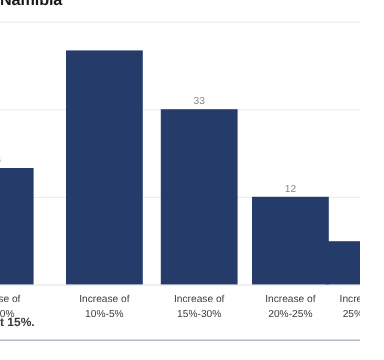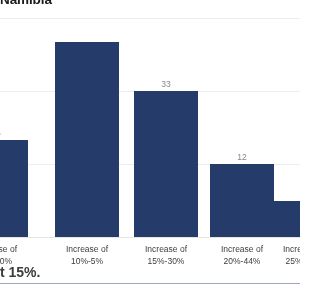--- a/index.html
+++ b/index.html
@@ -91,21 +91,21 @@
     color: #3c3c3c;
     text-align: center;
   }
   .cat-label span { display: block; }
 
   
   #footnote {
     position: absolute;
     left: 36px;
     top: 272px;
-    font-size: 14px;
+    font-size: 10px;
     font-weight: bold;
     color: #3c3c3c;
     white-space: nowrap;
   }
 
   
   #bottom-rule {
     position: absolute;
     left: 36px;
     top: 291px;
@@ -149,21 +149,21 @@
     <div class="cat-label" style="left:91px; width:64px;">
       <span>Increase of</span>
       <span>10%-5%</span>
     </div>
     <div class="cat-label" style="left:170px; width:64px;">
       <span>Increase of</span>
       <span>15%-30%</span>
     </div>
     <div class="cat-label" style="left:246px; width:64px;">
       <span>Increase of</span>
-      <span>20%-44%</span>
+      <span>20%-25%</span>
     </div>
     <div class="cat-label" style="left:308px; width:64px;">
       <span>Increase of</span>
       <span>25%-30%</span>
     </div>
   </div>
 
   <div id="footnote">t 15%.</div>
 
   <div id="bottom-rule"></div>

